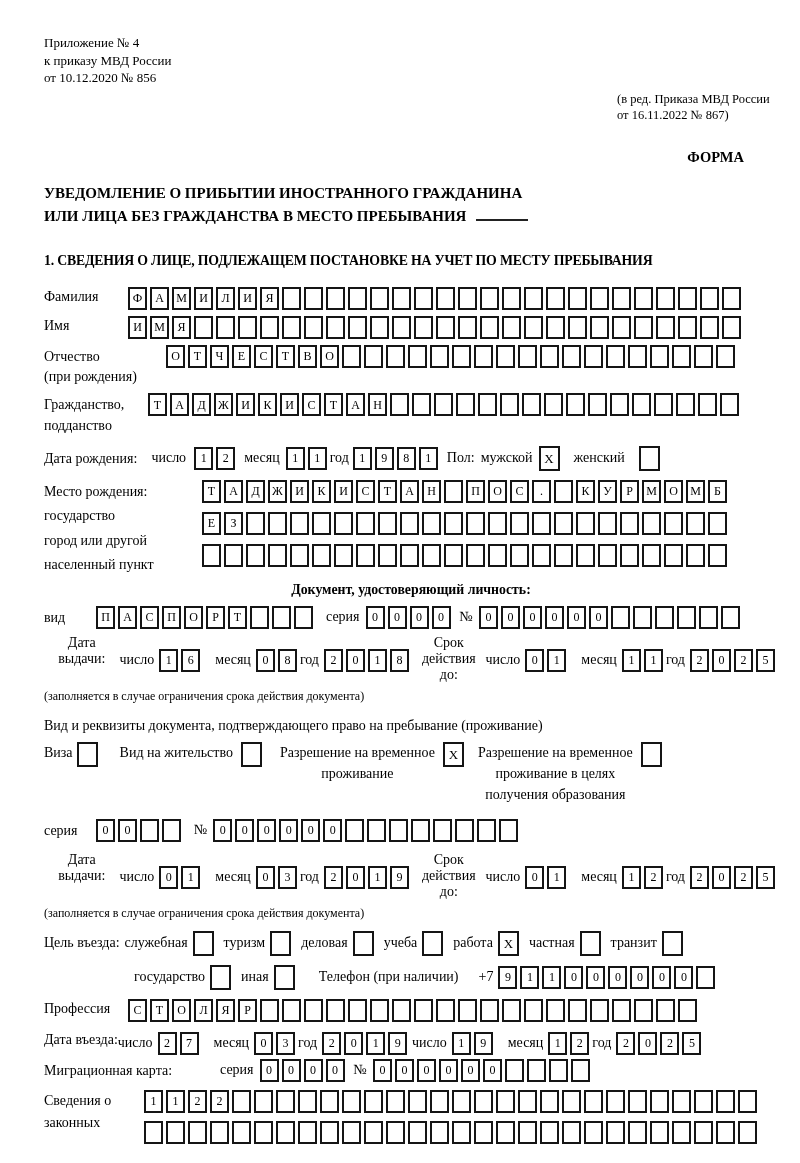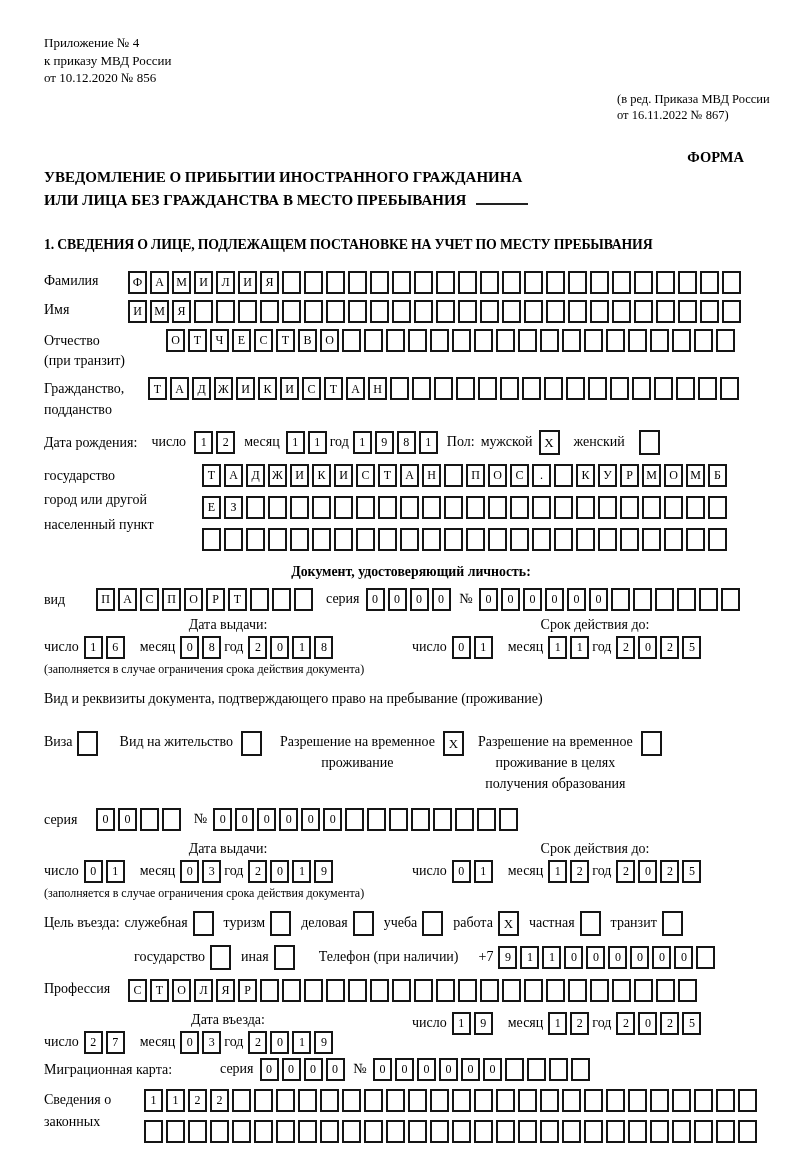--- a/index.html
+++ b/index.html
@@ -15,42 +15,42 @@
   .cb { display:inline-flex; align-items:center; justify-content:center;
         width:17px; height:21px; border:2px solid #151515;
         font-size:13px; line-height:1; flex-shrink:0; }
 
   .row { display:flex; align-items:flex-start; margin-bottom:6px; }
   .lbl { flex-shrink:0; padding-top:2px; }
 
   .annex { line-height:1.35; font-size:13px; }
   .annex-note { margin-left:573px; line-height:1.3; font-size:12.5px; margin-top:4px; }
   .forma { text-align:right; padding-right:34px; font-weight:bold; font-size:14.5px;
-           margin-top:26px; }
+           margin-top:26px; margin-bottom:16px; }
   .title { font-weight:bold; font-size:15px; line-height:1.55; }
   .blank-line { display:inline-block; width:52px; border-bottom:2px solid #222;
                 margin-left:10px; vertical-align:baseline; }
   .section { font-weight:bold; font-size:13.8px; margin:24px 0 18px 0; letter-spacing:-0.2px; }
 
   .two-line { line-height:1.45; }
   .bp-wrap { display:flex; margin-bottom:4px; }
   .bp-labels { width:158px; flex-shrink:0; line-height:1.75; }
   .bp-rows .boxes { margin-bottom:9px; display:flex; }
 
   .doc-head { text-align:center; font-weight:bold; font-size:13.8px; margin:4px 0 8px 0; }
 
   .dates { display:flex; margin-bottom:2px; }
-  .dg { display:flex; flex-direction:column; }
+  .dg { display:flex; flex-direction:row; }
   .dg-title { text-align:center; margin-bottom:3px; }
   .dfields { display:flex; align-items:center; white-space:nowrap; }
   .dfields .t { margin-right:5px; }
   .dfields .gap { width:12px; }
   .note { font-size:12px; margin:3px 0 10px 0; }
 
-  .opts { display:flex; align-items:flex-start; margin:20px 0 14px 0; }
+  .opts { display:flex; align-items:flex-start; margin:4px 0 14px 0; }
   .opt { display:flex; align-items:flex-start; }
   .opt .txt { text-align:center; line-height:1.5; }
   .opt .cb { margin-left:8px; }
 
   .purpose-row { display:flex; align-items:center; white-space:nowrap; margin-bottom:9px; }
   .purpose-row .pl { margin-right:5px; }
   .purpose-row .cb { margin-right:10px; }
 
   .mc-row { display:flex; align-items:center; margin-bottom:8px; }
 
@@ -149,21 +149,21 @@
         <span class="bx"></span>
         <span class="bx"></span>
         <span class="bx"></span>
         <span class="bx"></span>
       </div>
   </div>
 
   <div class="row">
     <div class="lbl two-line" style="width:122px">
       <div>Отчество</div>
-      <div>(при транзит)</div>
+      <div>(при рождения)</div>
     </div>
     <div class="boxes">
         <span class="bx">О</span>
         <span class="bx">Т</span>
         <span class="bx">Ч</span>
         <span class="bx">Е</span>
         <span class="bx">С</span>
         <span class="bx">Т</span>
         <span class="bx">В</span>
         <span class="bx">О</span>
@@ -252,20 +252,21 @@
     <span class="sp6"></span>
     <span class="cb">X</span>
     <span class="sp14"></span>
     <span>женский</span>
     <span class="sp14"></span>
     <span class="cb"></span>
   </div>
 
   <div class="bp-wrap">
     <div class="bp-labels">
+      <div>Место рождения:</div>
       <div>государство</div>
       <div>город или другой</div>
       <div>населенный пункт</div>
     </div>
     <div class="bp-rows">
       <div class="boxes">
           <span class="bx">Т</span>
           <span class="bx">А</span>
           <span class="bx">Д</span>
           <span class="bx">Ж</span>

